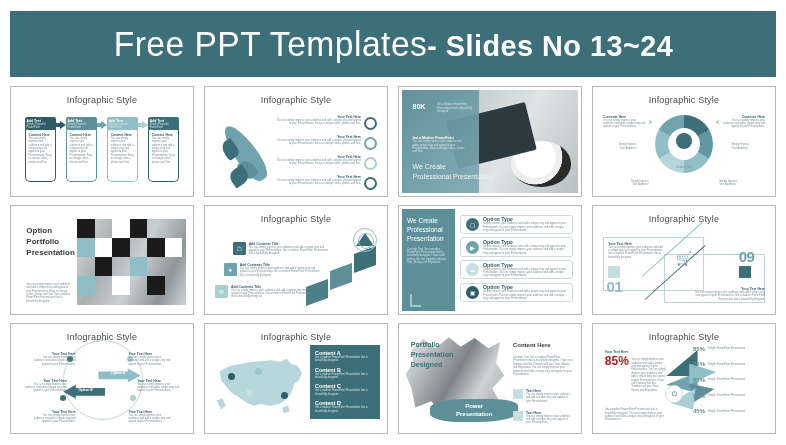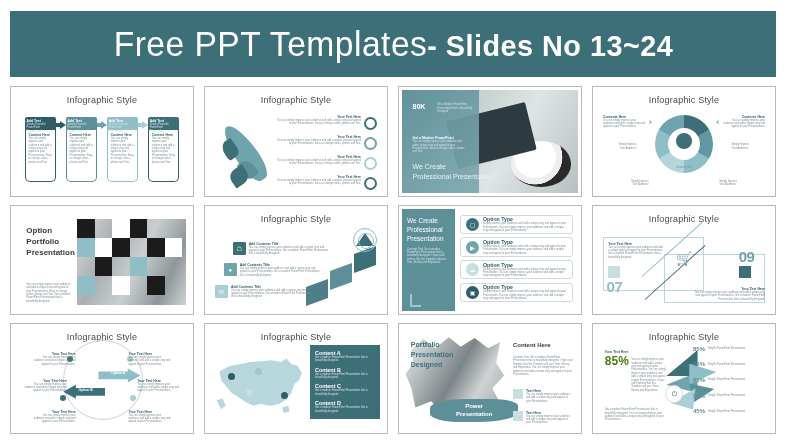--- a/index.html
+++ b/index.html
@@ -130,21 +130,21 @@
   .brush{position:absolute;left:16%;bottom:8%;width:50%;height:22%;background:#5d8f99;border-radius:40% 30% 45% 35%;display:flex;align-items:center;justify-content:center;}
   .brush span{color:#fff;font-size:6px;line-height:8px;font-weight:700;text-align:center;}
   .ch-title{position:absolute;right:3%;top:14%;width:34%;font-size:6px;font-weight:700;color:#3b3b3b;}
 
   
   .pcts{position:absolute;right:2%;top:18%;width:44%;height:76%;}
   .pctrow{position:absolute;display:flex;align-items:center;gap:3px;width:100%;}
   .pctnum{font-size:6px;font-weight:700;color:#5d8f99;width:14px;flex:none;text-align:right;}
   .fan{position:absolute;left:40%;top:22%;width:52px;height:62px;}
   .fanseg{position:absolute;}
-  .big85{position:absolute;left:5%;top:26%;font-size:12px;font-weight:700;color:#4d7c0f;}
+  .big85{position:absolute;left:5%;top:26%;font-size:12px;font-weight:700;color:#b91c1c;}
 </style>
 </head>
 <body>
 
 <div class="page">
 
   <div class="banner">
     <div class="banner-title">
       <span>Free PPT Templates</span><span class="bold">- Slides No 13~24</span>
     </div>
@@ -441,21 +441,21 @@
 
         <div class="diag" style="left:26%;top:66%;width:46%;transform:rotate(-42deg);"></div>
         <div class="diag" style="left:28%;top:88%;width:46%;transform:rotate(-42deg);background:#3d6f78;"></div>
         <div class="cartico">🛒</div>
 
         <div style="position:absolute;left:7%;top:32%;width:32%;">
           <div class="lbl">Your Text Here</div>
           <div class="microtxt">You can simply impress your audience and add a unique zing and appeal to your Presentations. Get a modern PowerPoint Presentation that is beautifully designed.</div>
         </div>
         <div style="position:absolute;left:7%;top:56%;width:12px;height:12px;background:#c7dee2;"></div>
-        <div class="bignum" style="position:absolute;left:6%;top:68%;">07</div>
+        <div class="bignum" style="position:absolute;left:6%;top:68%;">01</div>
 
         <div class="bignum" style="position:absolute;right:10%;top:38%;color:#6fa3ad;">09</div>
         <div style="position:absolute;right:12%;top:56%;width:12px;height:12px;background:#3d6f78;"></div>
         <div style="position:absolute;right:4%;bottom:10%;width:42%;text-align:right;">
           <div class="lbl">Your Text Here</div>
           <div class="microtxt">You can simply impress your audience and add a unique zing and appeal to your Presentations. Get a modern PowerPoint Presentation that is beautifully designed.</div>
         </div>
       </div>
     </div>
 

